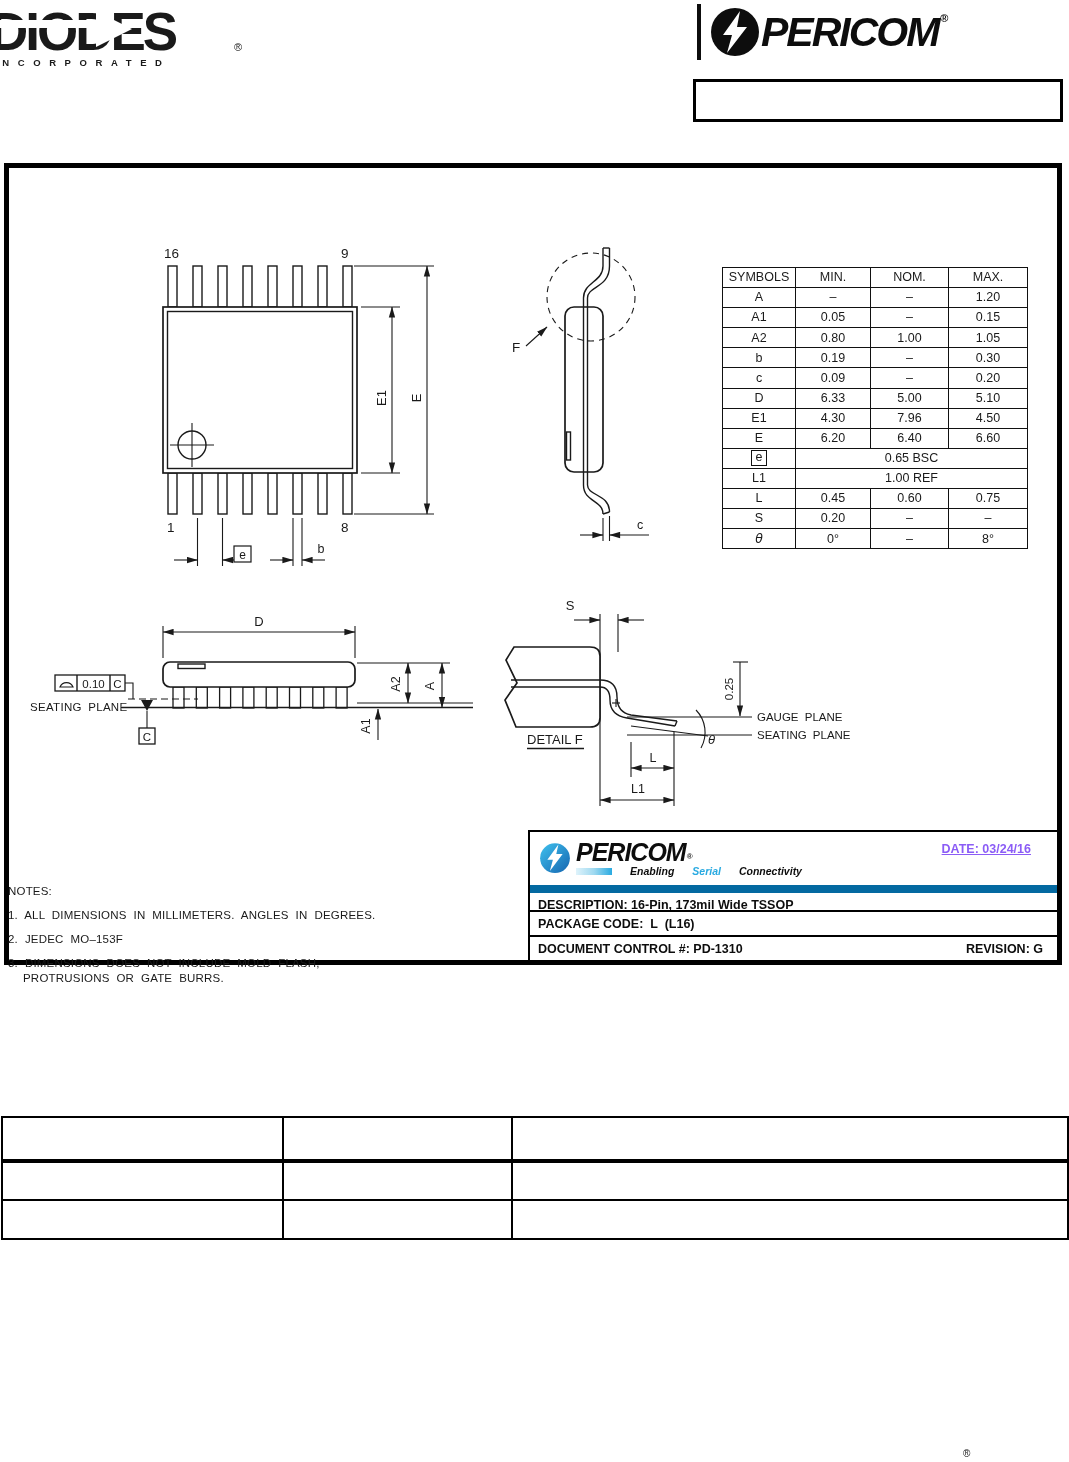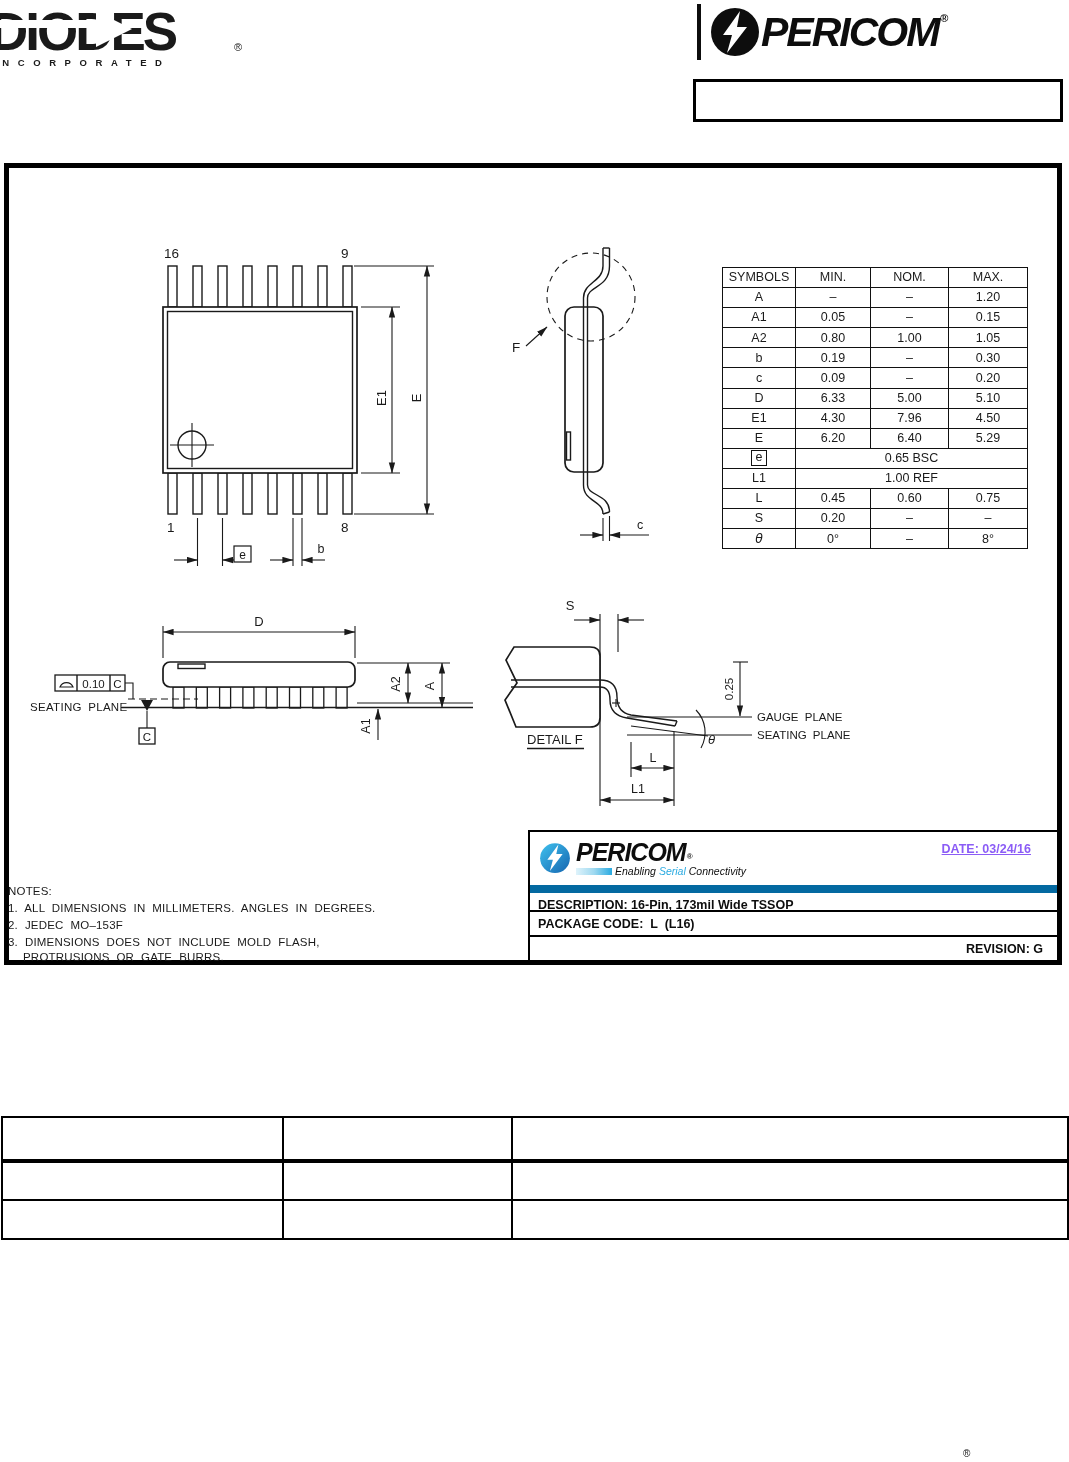--- a/index.html
+++ b/index.html
@@ -22,37 +22,37 @@
   .dimtable{position:absolute;left:722px;top:267px;border-collapse:collapse;table-layout:fixed;background:#fff;}
   .dimtable th,.dimtable td{border:1.6px solid #111;text-align:center;vertical-align:middle;
      font-size:12.5px;font-weight:normal;height:19.1px;padding:0;line-height:1;}
   .dimtable th{font-weight:normal;}
   .dimtable .boxed{display:inline-block;border:1.3px solid #111;padding:0 4px;line-height:13px;height:14px;}
   .dimtable .theta{font-style:italic;font-family:"DejaVu Sans",sans-serif;}
 
   
   .notes{position:absolute;left:8px;top:884px;font-size:11.5px;letter-spacing:.2px;word-spacing:3.5px;line-height:15px;}
   .notes .title{margin-bottom:1px;}
-  .note-line{margin-top:2px;}
+  .note-line{margin-top:9px;}
   .note-line.indent{padding-left:15px;margin-top:0;}
 
   
   .tblock{position:absolute;left:528px;top:830px;width:529px;height:130px;border-left:2.5px solid #000;border-top:2.5px solid #000;box-sizing:border-box;background:#fff;}
   .tb-row{position:absolute;left:0;right:0;box-sizing:border-box;}
   .tb-logo-row{top:0;height:53px;}
   .tb-desc{top:53px;height:26px;border-top:8px solid #0369a1;}
   .tb-pkg{top:78px;height:25px;border-top:2px solid #000;}
   .tb-doc{top:103px;height:27px;border-top:2px solid #000;}
   .tb-text{font-size:12.5px;font-weight:bold;color:#0d0d0d;padding:5px 0 0 8px;white-space:pre;}
   .tb-date{position:absolute;right:26px;top:10px;font-size:12.5px;font-weight:bold;color:#8b5cf6;text-decoration:underline;}
   .tb-rev{position:absolute;right:14px;top:5px;font-size:12.5px;font-weight:bold;color:#0d0d0d;}
   .plogo{position:absolute;left:8px;top:6px;display:flex;align-items:flex-end;}
   .plogo-word{font-size:25px;font-weight:bold;font-style:italic;letter-spacing:-1px;color:#0d0d0d;line-height:28px;}
   .plogo-reg{font-size:8px;font-weight:bold;position:relative;top:-2px;left:1px;}
-  .plogo-tag{font-size:10.5px;font-weight:normal;font-style:italic;color:#0d0d0d;margin-top:-1px;display:flex;align-items:center;}
+  .plogo-tag{font-size:10.5px;font-weight:bold;font-style:italic;color:#0d0d0d;margin-top:-1px;display:flex;align-items:center;gap:15px;}
   .tag-bar{display:inline-block;width:36px;height:7px;margin-right:3px;background:linear-gradient(90deg,#dff3fb,#9fd9f0,#29aae1);}
   .tag-serial{color:#29aae1;padding:0 3px;}
 
   
   .revtable{position:absolute;left:1px;top:1116px;border-collapse:collapse;table-layout:fixed;background:#fff;}
   .revtable td{border:2px solid #000;padding:0;}
   .revtable tr.rev-head td{border-bottom:4.5px solid #000;}
 
   .footer-reg{position:absolute;left:963px;top:1448px;font-size:10px;color:#111;}
 
@@ -237,21 +237,21 @@
         <tr>
           <td>E1</td>
           <td>4.30</td>
           <td>7.96</td>
           <td>4.50</td>
         </tr>
         <tr>
           <td>E</td>
           <td>6.20</td>
           <td>6.40</td>
-          <td>5.29</td>
+          <td>6.60</td>
         </tr>
         <tr>
           <td><span class="boxed">e</span></td>
           <td colspan="3">0.65  BSC</td>
         </tr>
         <tr>
           <td>L1</td>
           <td colspan="3">1.00  REF</td>
         </tr>
         <tr>
@@ -405,20 +405,21 @@
       </div>
       <div class="tb-date">DATE: 03/24/16</div>
     </div>
     <div class="tb-row tb-desc">
       <div class="tb-text">DESCRIPTION: 16-Pin, 173mil Wide TSSOP</div>
     </div>
     <div class="tb-row tb-pkg">
       <div class="tb-text">PACKAGE CODE:  L  (L16)</div>
     </div>
     <div class="tb-row tb-doc">
+      <div class="tb-text">DOCUMENT CONTROL #: PD-1310</div>
       <div class="tb-rev">REVISION: G</div>
     </div>
   </div>
 
   <table class="revtable">
     <colgroup>
         <col style="width:282px">
         <col style="width:229px">
         <col style="width:558px">
       </colgroup>

